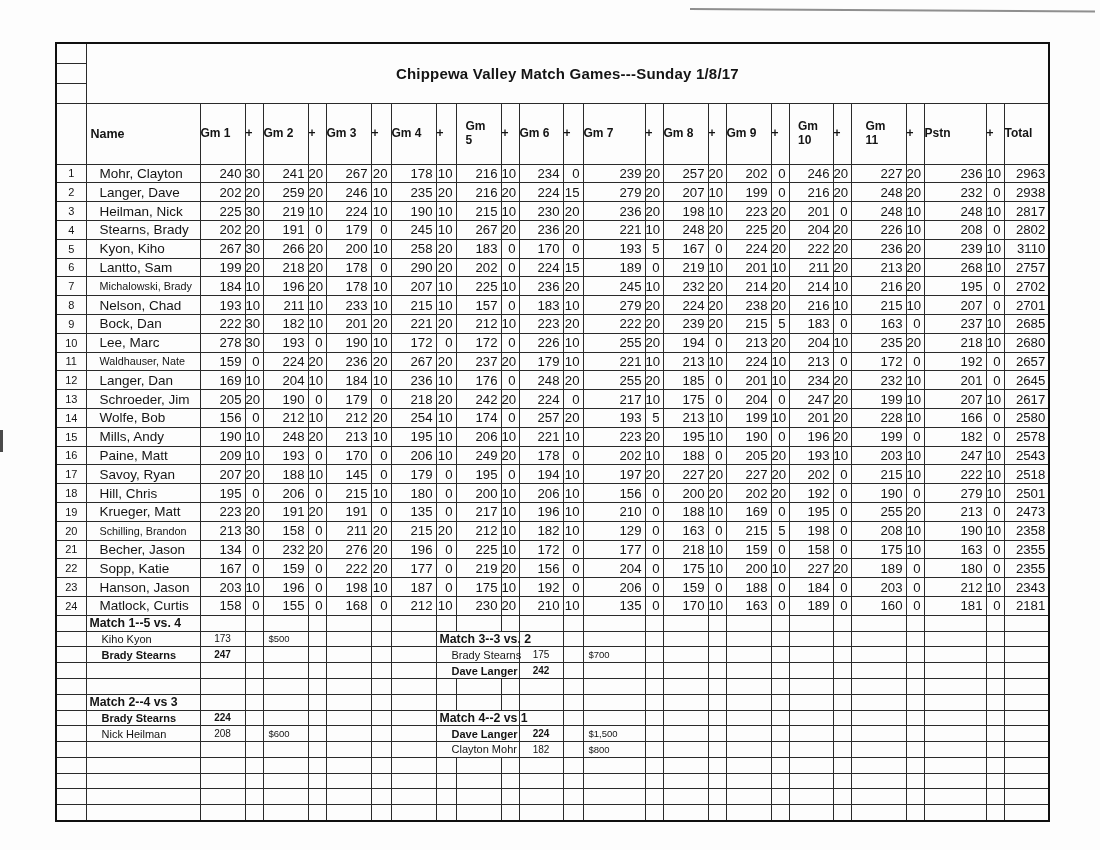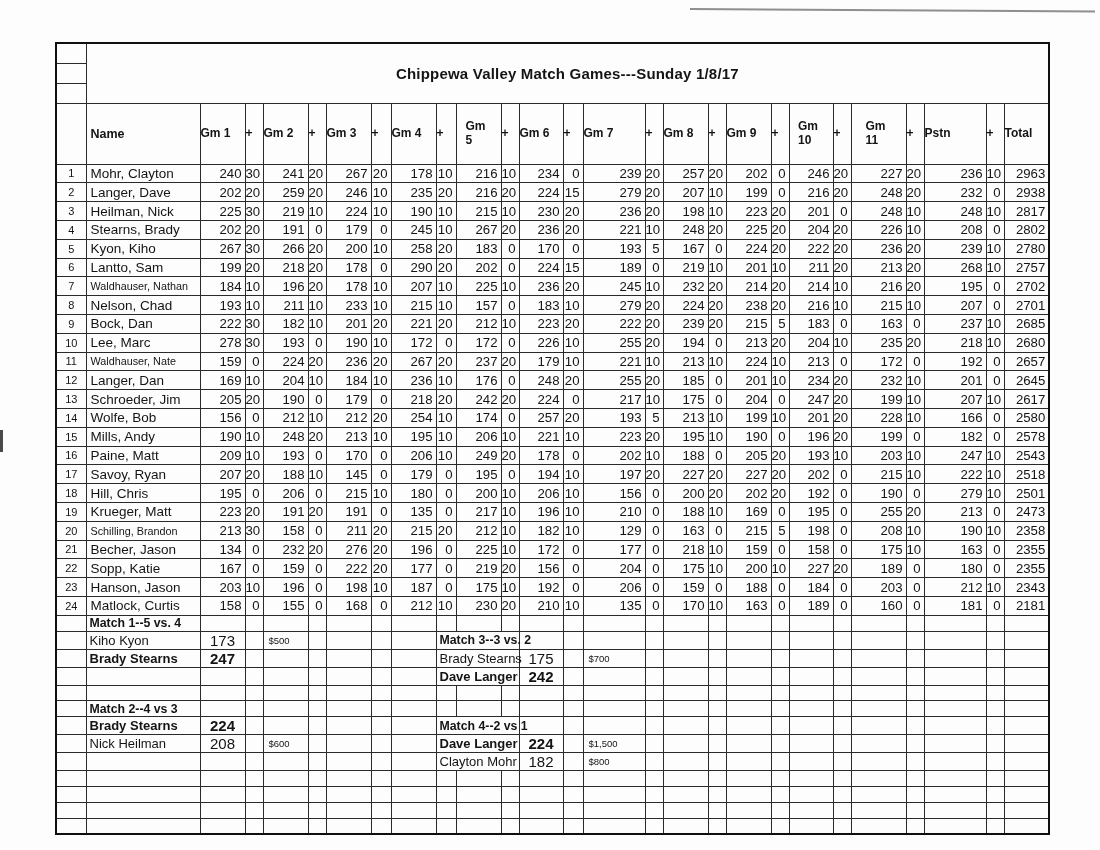--- a/index.html
+++ b/index.html
@@ -15,27 +15,27 @@
   #sheet-wrap { position:absolute; left:55px; top:42px; }
   table { border-collapse:collapse; table-layout:fixed; width:993px; border:2px solid #101010; }
   td { border:1px solid #2a2a2a; padding:0; vertical-align:middle; overflow:visible; }
   .title-row td { height:19px;margin-top:28px; }
   .title-cell { text-align:center; font-weight:bold; font-size:15px; letter-spacing:0.2px; }
   .header-row td { height:37px; font-weight:bold; font-size:12px; line-height:1.15; }
   .header-row .name-h { text-align:left; padding-left:4px; font-size:12.5px;margin-left:40px; }
   .wrap { width:26px; margin:16px auto; white-space:normal; }
   .player-row td { height:17.8px; }
   .rank { text-align:center; font-size:11px; }
-  .name-cell { text-align:left; padding-left:4px; font-size:13.5px; white-space:nowrap;margin-top:20px; }
+  .name-cell { text-align:left; padding-left:13px; font-size:13.5px; white-space:nowrap;margin-top:20px; }
   .name-cell.small { font-size:10.8px; }
   .num { text-align:right; padding-right:3px; font-size:13.2px; }
   .bottom-row td { height:14.8px; }
   .match-title { font-weight:bold; text-align:left; padding-left:3px; font-size:12.3px; white-space:nowrap;margin-top:44px; }
-  .match-name { text-align:left; padding-left:3px; font-size:13px; white-space:nowrap; }
-  .match-score { text-align:center; font-size:15px; }
+  .match-name { text-align:left; padding-left:15px; font-size:11px; white-space:nowrap; }
+  .match-score { text-align:center; font-size:10px; }
   .money { font-size:9.5px; text-align:left; padding-left:5px;margin-left:12px; }
   .bold { font-weight:bold; }
 </style>
 </head>
 <body>
 
 <div id="artifact-top"></div>
 <div id="artifact-left"></div>
 
 <div id="sheet-wrap">
@@ -251,21 +251,21 @@
           <td class="num">167</td>
           <td class="num">0</td>
           <td class="num">224</td>
           <td class="num">20</td>
           <td class="num">222</td>
           <td class="num">20</td>
           <td class="num">236</td>
           <td class="num">20</td>
           <td class="num">239</td>
           <td class="num">10</td>
-          <td class="num total">2780</td>
+          <td class="num total">3110</td>
         </tr>
         <tr class="player-row">
           <td class="rank">6</td>
           <td class="name-cell">Lantto, Sam</td>
           <td class="num">199</td>
           <td class="num">20</td>
           <td class="num">218</td>
           <td class="num">20</td>
           <td class="num">178</td>
           <td class="num">0</td>
@@ -284,21 +284,21 @@
           <td class="num">211</td>
           <td class="num">20</td>
           <td class="num">213</td>
           <td class="num">20</td>
           <td class="num">268</td>
           <td class="num">10</td>
           <td class="num total">2757</td>
         </tr>
         <tr class="player-row">
           <td class="rank">7</td>
-          <td class="name-cell small">Waldhauser, Nathan</td>
+          <td class="name-cell small">Michalowski, Brady</td>
           <td class="num">184</td>
           <td class="num">10</td>
           <td class="num">196</td>
           <td class="num">20</td>
           <td class="num">178</td>
           <td class="num">10</td>
           <td class="num">207</td>
           <td class="num">10</td>
           <td class="num">225</td>
           <td class="num">10</td>

